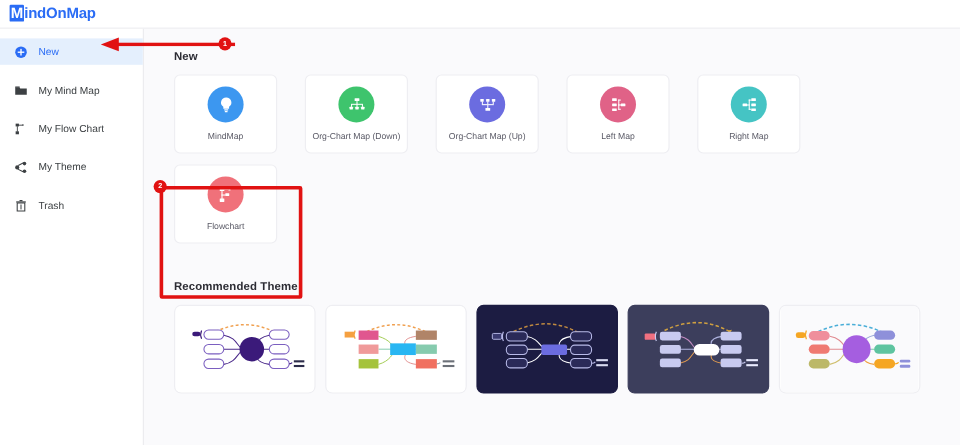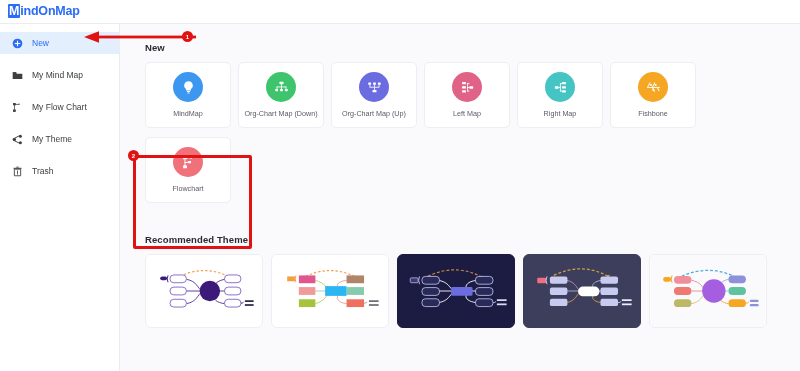--- a/index.html
+++ b/index.html
@@ -47,21 +47,21 @@
     position: absolute; left: 120px; top: 24px;
     width: 680px; height: 347px; background: #fafafc;
     padding: 18px 0 0 25px; overflow: hidden;
   }
   .sect-title {
     font-size: 9.5px; font-weight: bold; color: #2b2b33;
     margin-bottom: 9px; letter-spacing: .1px;
   }
 
   
-  .cardrow { display: flex; gap: 7px; }
+  .cardrow { display: flex; gap: 23px; }
   .card {
     width: 86px; height: 66px; background: #ffffff;
     border: 1px solid #eeeef2; border-radius: 5px;
     display: flex; flex-direction: column; align-items: center;
     justify-content: center; gap: 7px; cursor: pointer;
   }
   .card .circ {
     width: 30px; height: 30px; border-radius: 50%;
     display: flex; align-items: center; justify-content: center;
   }
@@ -248,35 +248,20 @@
               <rect x="11.2" y="16.4" width="3" height="1.2" fill="#fff"></rect>
               <rect x="14.2" y="4.2" width="5.4" height="3.2" rx=".5" fill="#fff"></rect>
               <rect x="14.2" y="10.2" width="5.4" height="3.2" rx=".5" fill="#fff"></rect>
               <rect x="14.2" y="16" width="5.4" height="3.2" rx=".5" fill="#fff"></rect>
             </svg>
         </div>
         <div class="cname">Right Map</div>
       </div>
 
 
-      <div class="card">
-        <div class="circ" style="background:#f5a623">
-          <svg viewBox="0 0 24 24" width="17" height="17">
-              <rect x="3" y="11.2" width="18" height="1.3" fill="#fff"></rect>
-              <rect x="6.6" y="4.6" width="1.3" height="7.4" transform="rotate(28 6.6 4.6)" fill="#fff"></rect>
-              <rect x="13.4" y="4.6" width="1.3" height="7.4" transform="rotate(28 13.4 4.6)" fill="#fff"></rect>
-              <rect x="9.8" y="12" width="1.3" height="7" transform="rotate(-28 9.8 12)" fill="#fff"></rect>
-              <rect x="16.6" y="12" width="1.3" height="6" transform="rotate(-28 16.6 12)" fill="#fff"></rect>
-              <circle cx="8.4" cy="8.4" r="1.5" fill="#fff"></circle>
-              <circle cx="15" cy="8.4" r="1.5" fill="#fff"></circle>
-              <circle cx="11.8" cy="15.4" r="1.5" fill="#fff"></circle>
-            </svg>
-        </div>
-        <div class="cname">Fishbone</div>
-      </div>
     </div>
 
     <div class="cardrow lonerow">
       <div class="card">
         <div class="circ" style="background:#f0717a">
           <svg viewBox="0 0 24 24" width="17" height="17">
               <rect x="4.4" y="3.4" width="5.4" height="4" rx=".5" fill="#fff"></rect>
               <rect x="14.6" y="4.2" width="2.4" height="2.6" rx=".4" fill="#fff"></rect>
               <rect x="6.4" y="7.4" width="1.3" height="9.4" fill="#fff"></rect>
               <rect x="6.4" y="4.6" width="8.4" height="1.3" fill="#fff"></rect>

